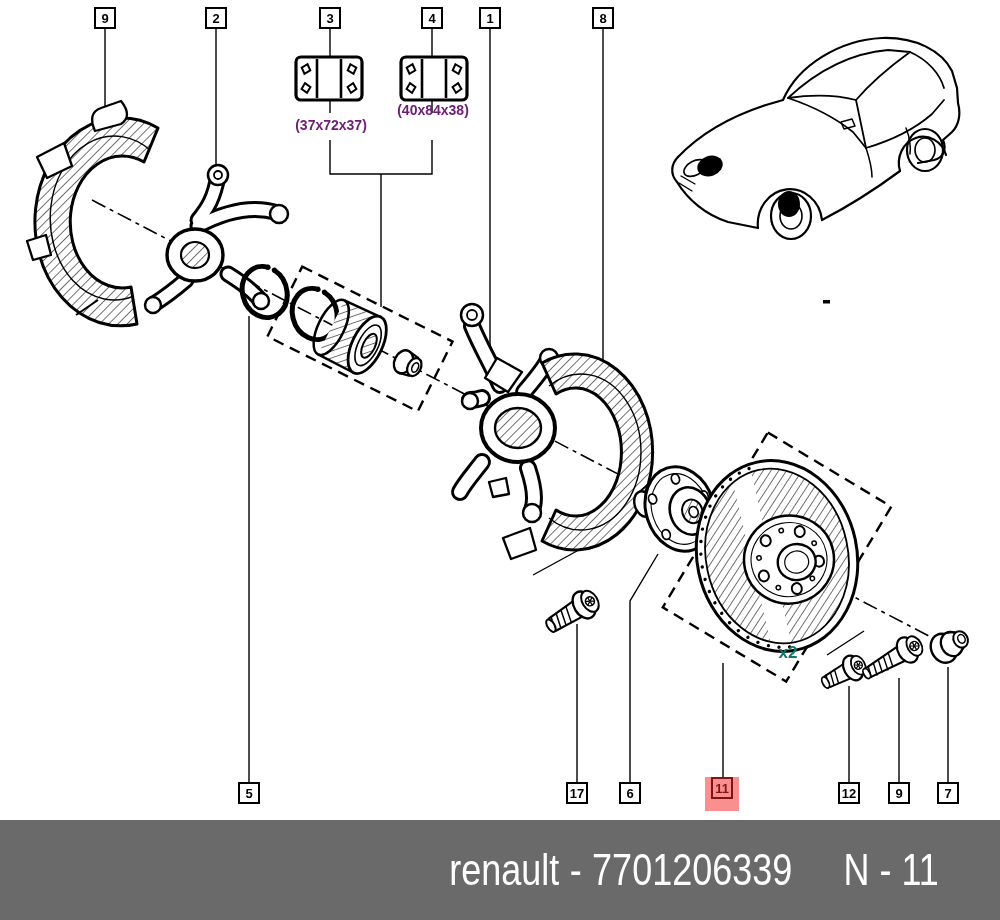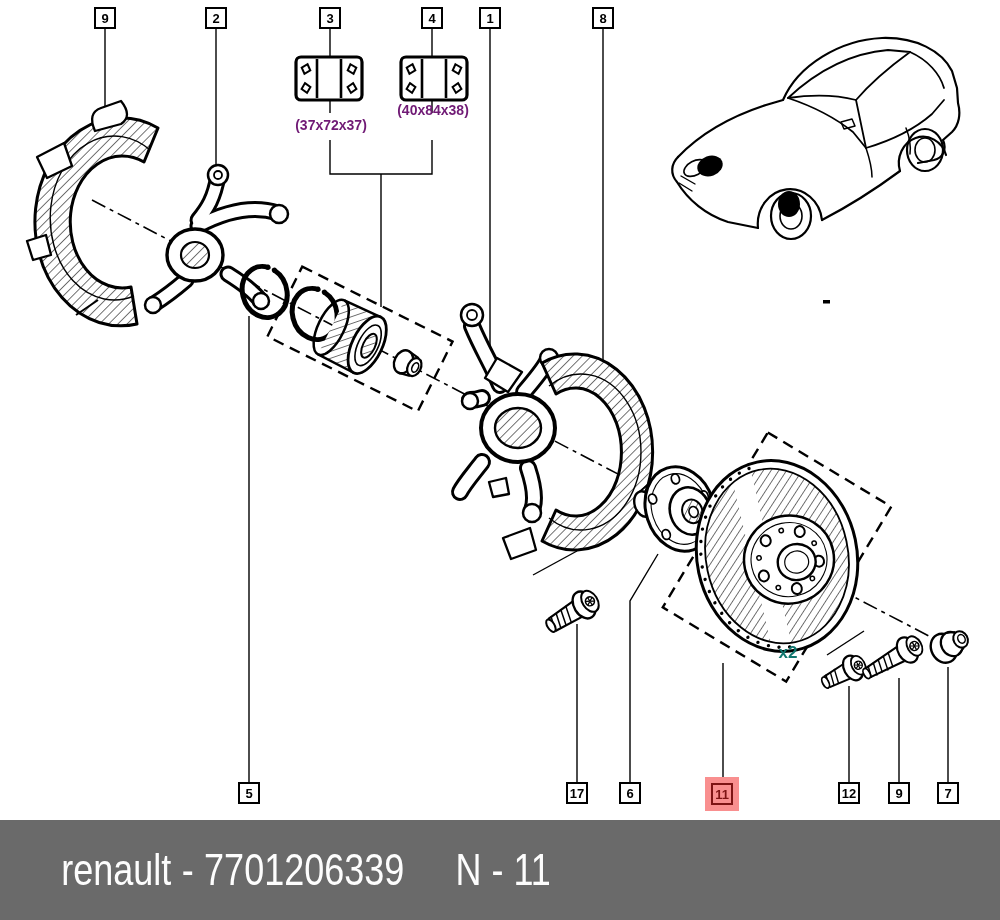--- a/index.html
+++ b/index.html
@@ -5,28 +5,28 @@
   html,body{margin:0;padding:0;background:#fff;}
   .stage{position:relative;width:1000px;height:920px;background:#fff;overflow:hidden;
          font-family:"Liberation Sans",sans-serif;}
   svg.art{position:absolute;left:0;top:0;}
   
   .co{position:absolute;width:22px;height:22px;margin-left:-11px;margin-top:-11px;
       box-sizing:border-box;background:#fff;border:2px solid #000;
       display:flex;align-items:center;justify-content:center;
       font-weight:bold;font-size:13px;line-height:1;color:#000;cursor:pointer;}
   .hl{position:absolute;width:34px;height:34px;margin-left:-17px;margin-top:-17px;
-      background:#f98f8f;display:flex;align-items:center;justify-content:center;}
+      background:#f98f8f;display:flex;align-items:flex-start;justify-content:center;}
   .hl .co{position:static;margin:0;background:transparent;border-color:#7e1414;color:#7e1414;}
   .spec{position:absolute;transform:translateX(-50%);font-weight:bold;font-size:14px;
         letter-spacing:0;color:#701a75;white-space:nowrap;}
   .qty{position:absolute;transform:translate(-50%,-50%);font-weight:bold;font-size:17px;color:#0f766e;}
   
   .footer{position:absolute;left:0;top:820px;width:1000px;height:100px;background:#6a6a6a;
-          display:flex;align-items:center;justify-content:flex-start;}
+          display:flex;align-items:center;justify-content:flex-end;}
   .footer-text{display:flex;align-items:baseline;gap:64px;transform:scaleX(0.8);
                color:#fdfdfd;font-size:45px;font-weight:400;white-space:nowrap;}
   .f-left{display:flex;gap:13px;}
 </style>
 </head>
 <body>
 
 <div class="stage">
 
 <svg class="art" width="1000" height="920" viewBox="0 0 1000 920">

